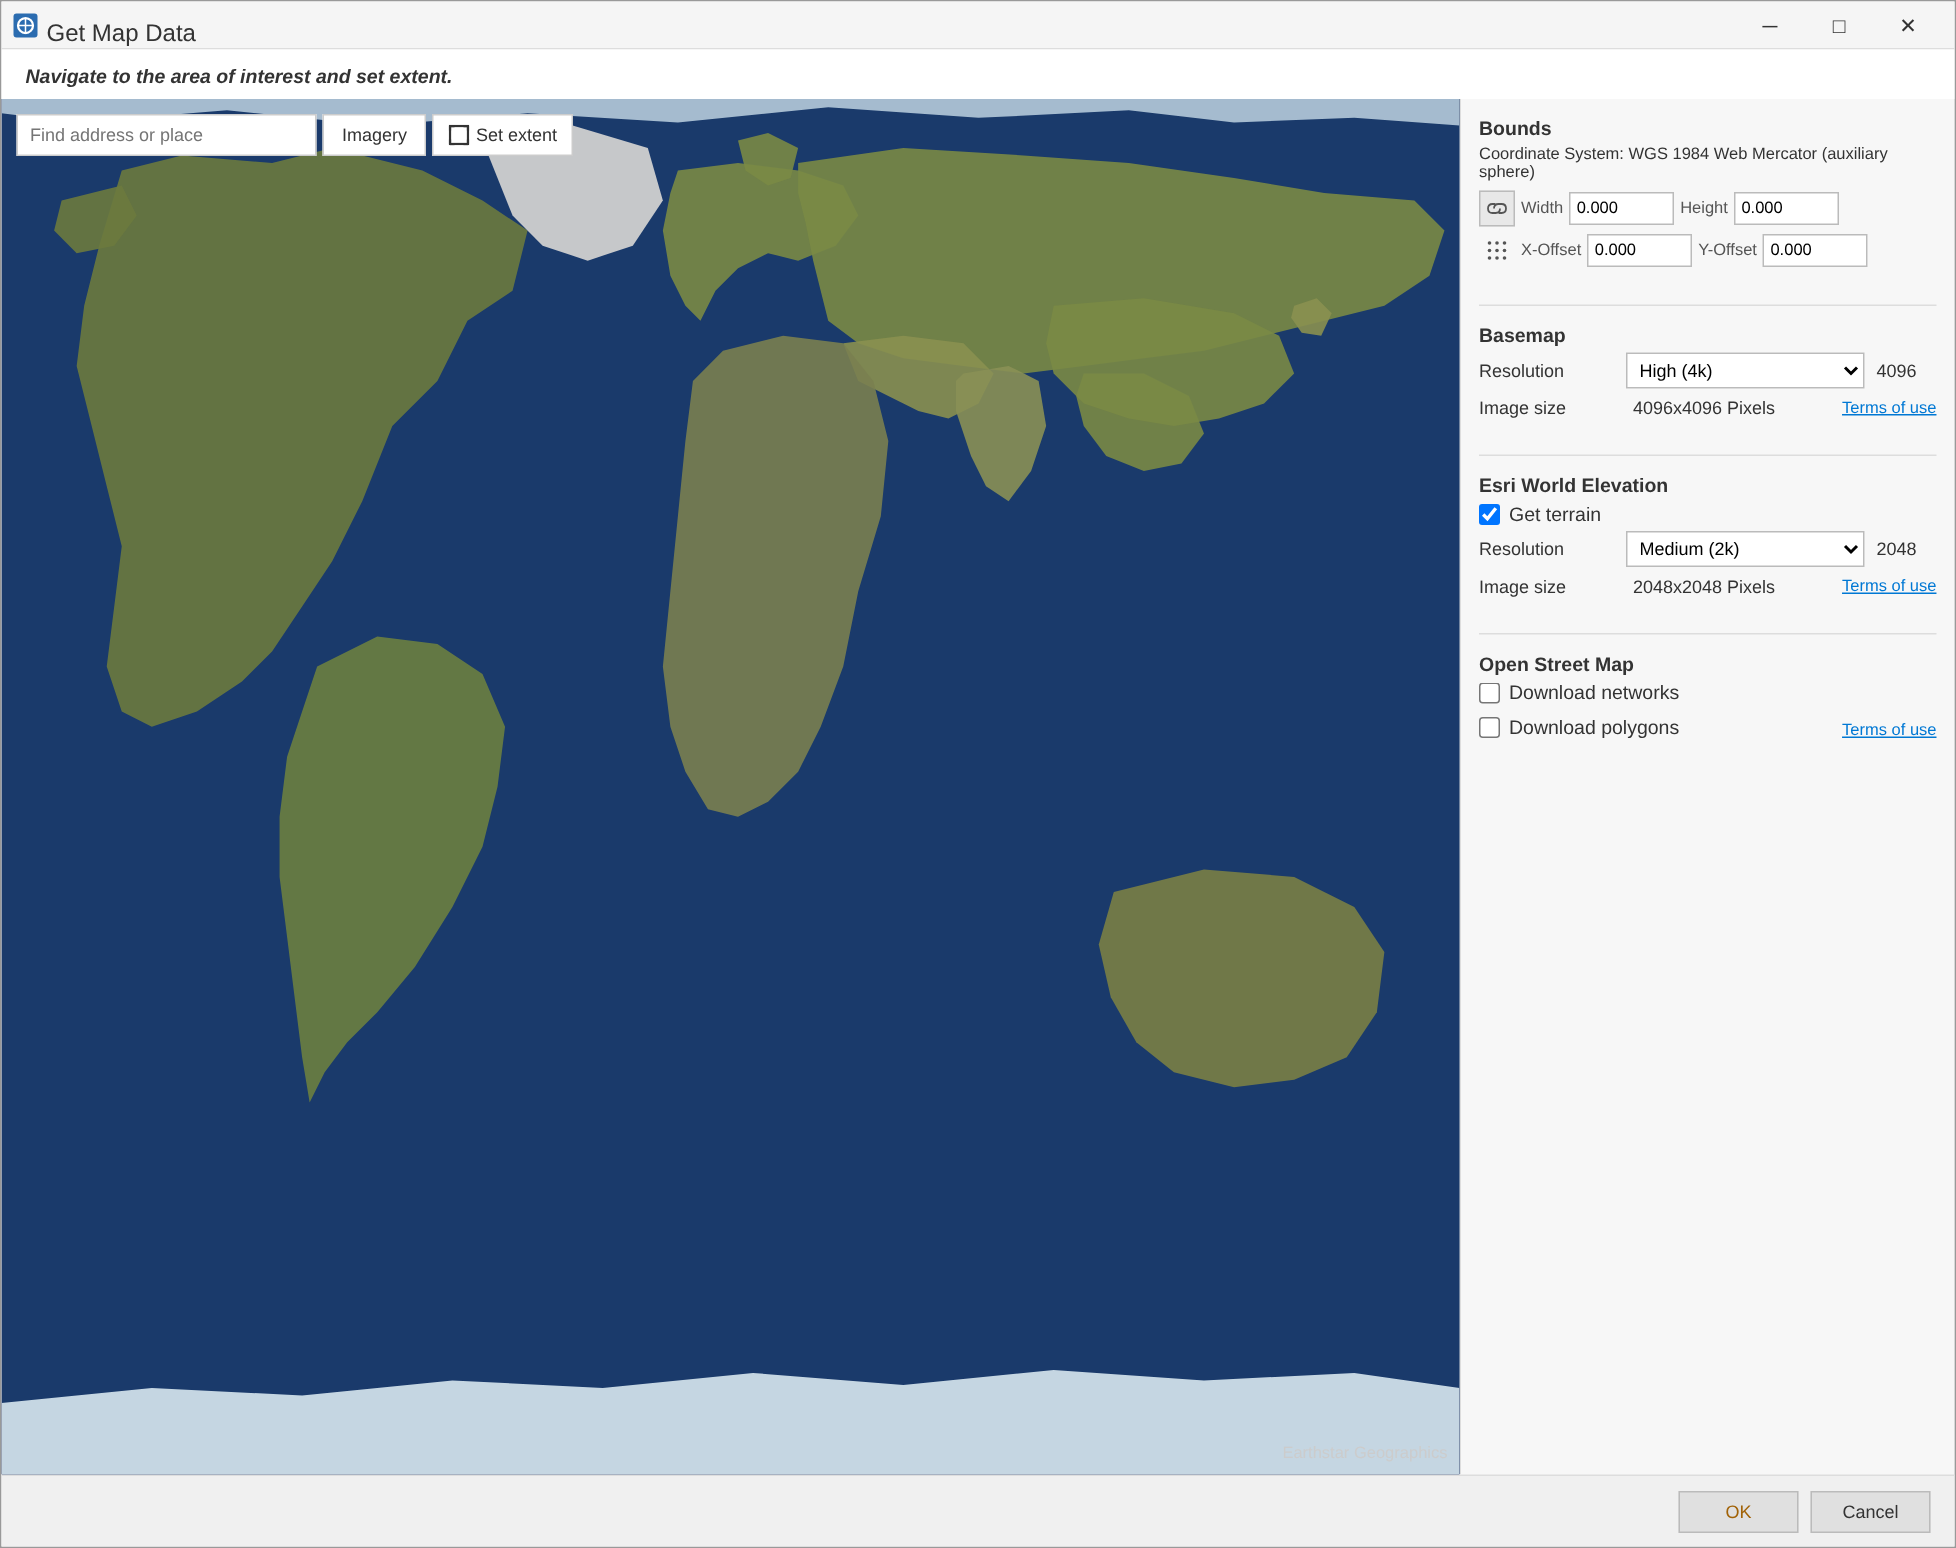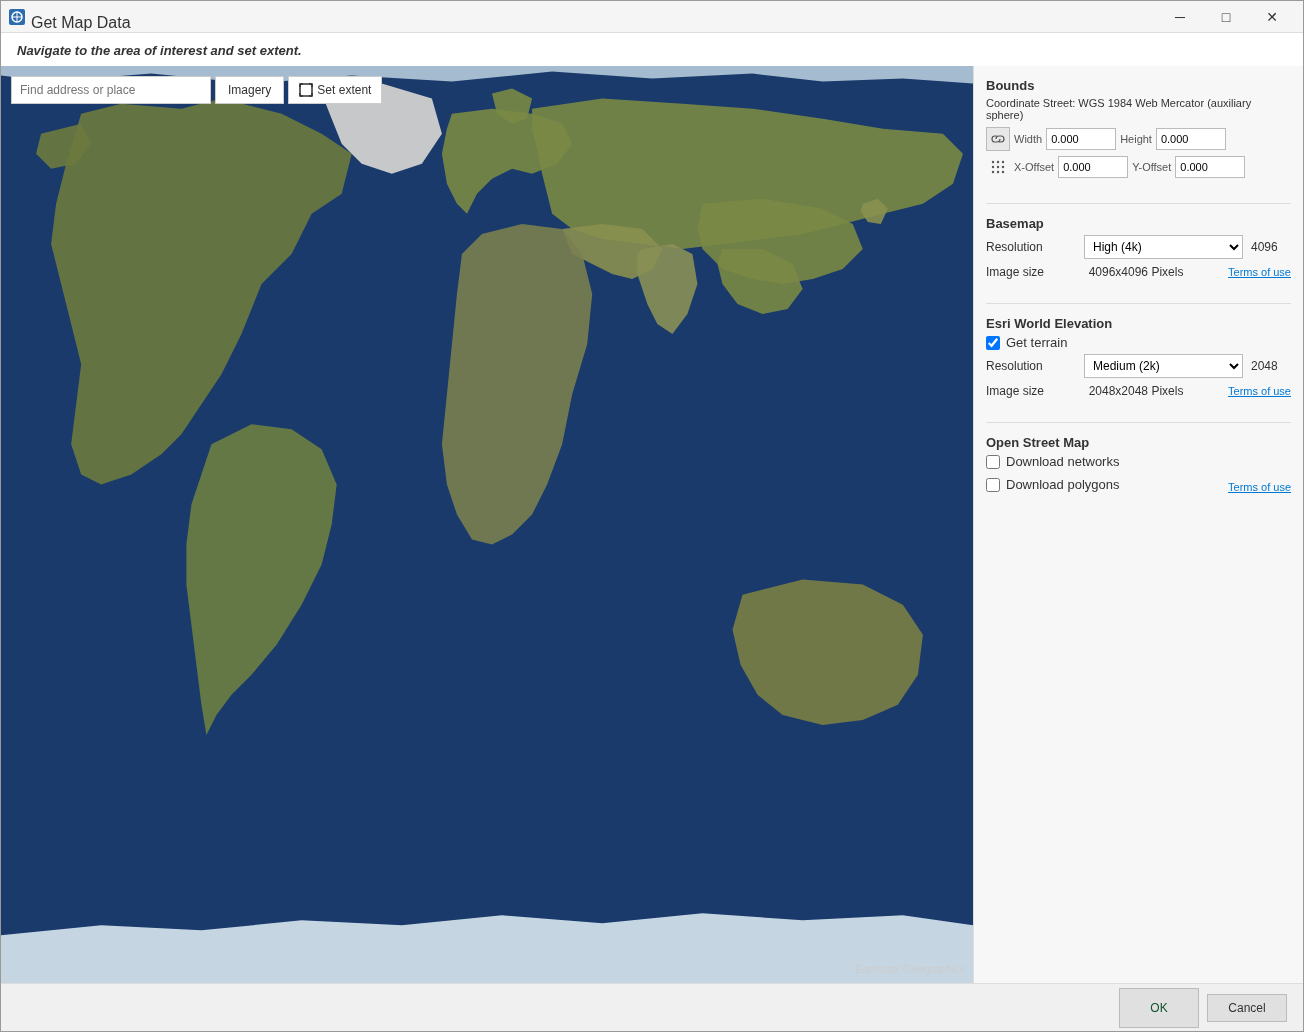--- a/index.html
+++ b/index.html
@@ -272,26 +272,26 @@
       display: flex;
       align-items: center;
       justify-content: flex-end;
       padding: 0 16px;
       gap: 8px;
       flex-shrink: 0;
     }
 
     .ok-btn {
       width: 80px;
-      height: 40px;
+      height: 28px;
       background: #e0e0e0;
       border: 1px solid #bbb;
       cursor: pointer;
       font-size: 12px;
-      color: #14532d;
+      color: #a16207;
     }
 
     .cancel-btn {
       width: 80px;
       height: 28px;
       background: #e0e0e0;
       border: 1px solid #bbb;
       cursor: pointer;
       font-size: 12px;
       color: #333;
@@ -383,21 +383,21 @@
 
       
       <div class="map-attribution">Earthstar Geographics</div>
     </div>
 
     <div class="right-panel">
 
       <div class="section-block">
         <div class="section-title">Bounds</div>
         <div class="coord-system-row">
-          <span class="label">Coordinate Street:</span>
+          <span class="label">Coordinate System:</span>
           <span>WGS 1984 Web Mercator (auxiliary sphere)</span>
         </div>
 
         <div style="display:flex; align-items:center; gap:4px; margin-bottom:4px;">
           <div class="icon-btn" style="width:24px;height:24px;background:#e8e8e8;border:1px solid #bbb;display:flex;align-items:center;justify-content:center;cursor:pointer;font-size:10px;">
             <svg width="14" height="14" viewBox="0 0 14 14">
                 <path d="M5,7 Q5,4 8,4 L10,4 Q13,4 13,7 Q13,10 10,10 L8,10" stroke="#555" stroke-width="1.2" fill="none"></path>
                 <path d="M9,7 Q9,10 6,10 L4,10 Q1,10 1,7 Q1,4 4,4 L6,4" stroke="#555" stroke-width="1.2" fill="none"></path>
               </svg>
           </div>

